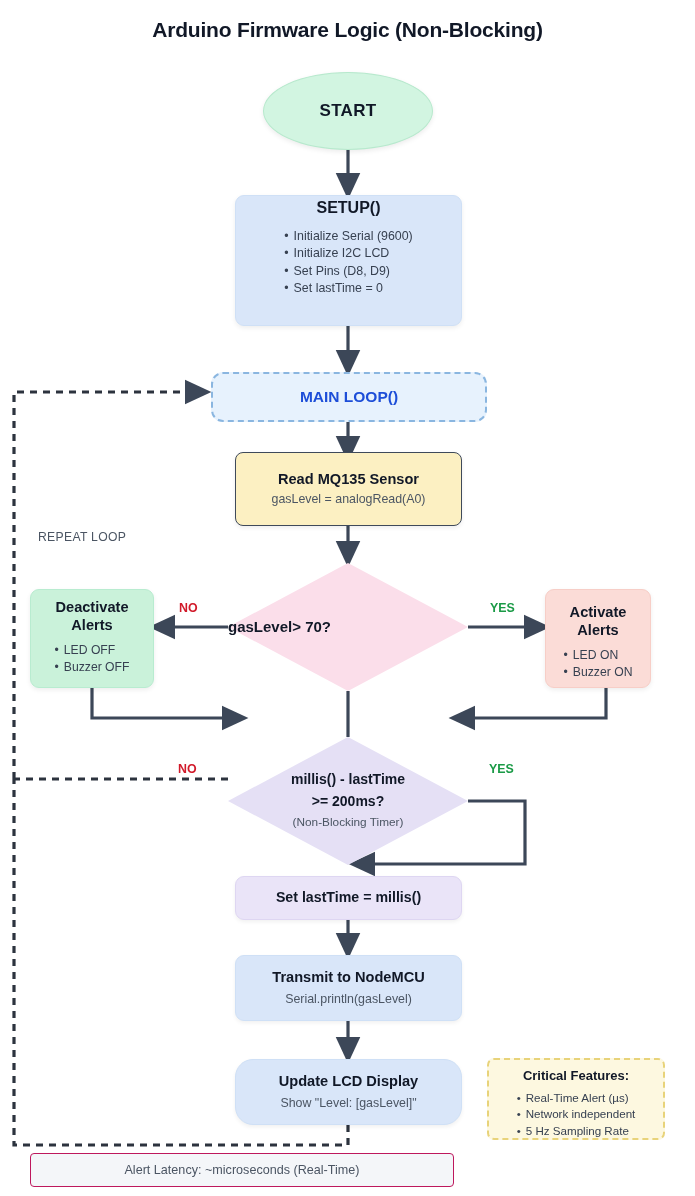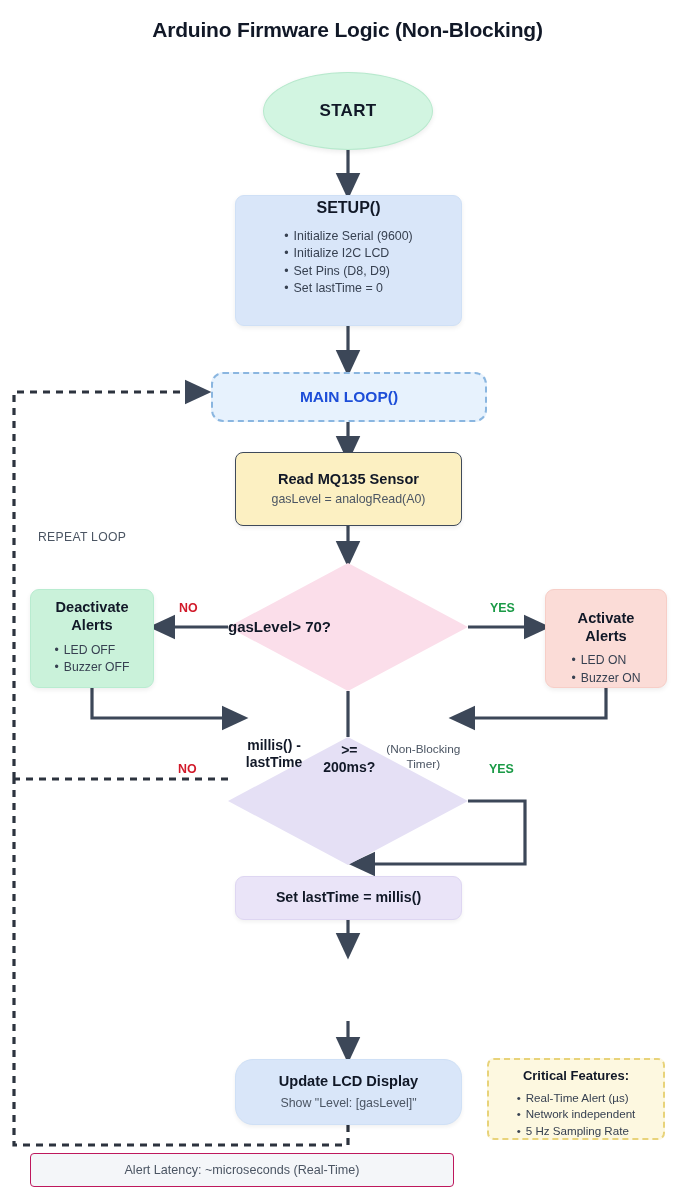--- a/index.html
+++ b/index.html
@@ -74,34 +74,34 @@
   #deact-node{
     left:30px;top:589px;width:124px;height:99px;
     background:#caf2da;border:1.5px solid #b8ecd0;border-radius:9px;
     justify-content:flex-start;padding-top:9px;
     box-shadow:0 2px 5px rgba(0,0,0,.07);
   }
   #deact-node .ntitle{font-size:14.6px;}
   #deact-node .bullets{margin-top:7px;font-size:12.2px;}
 
   #act-node{
-    left:545px;top:589px;width:122px;height:99px;
+    left:545px;top:589px;width:106px;height:99px;
     background:#fbdcd7;border:1.5px solid #f7cec7;border-radius:9px;
-    justify-content:flex-end;padding-top:9px;
+    justify-content:center;padding-top:9px;
     box-shadow:0 2px 5px rgba(0,0,0,.07);
   }
   #act-node .ntitle{font-size:14.6px;}
   #act-node .bullets{margin-top:7px;font-size:12.2px;}
 
   
   #dec2-wrap{left:228px;top:737px;width:240px;height:128px;}
   #dec2-shape{position:absolute;left:0;top:0;width:240px;height:128px;
     background:#e5e0f5;clip-path:polygon(50% 0,100% 50%,50% 100%,0 50%);}
   #dec2-text{position:absolute;left:0;top:0;width:240px;height:128px;
-    display:flex;flex-direction:row;justify-content:center;}
+    display:flex;flex-direction:column;align-items:center;justify-content:center;}
   #dec2-text .ntitle{font-size:14px;}
   #dec2-text .ntitle.l2{margin-top:5px;}
   #dec2-text .nsub{font-size:11.8px;margin-top:5px;}
 
   
   #settime-node{
     left:235px;top:876px;width:227px;height:44px;
     background:#eae4f8;border:1.5px solid #ded6f2;border-radius:9px;
     box-shadow:0 2px 4px rgba(0,0,0,.06);
   }
@@ -259,20 +259,24 @@
       <div class="ntitle">millis() - lastTime</div>
       <div class="ntitle l2">&gt;= 200ms?</div>
       <div class="nsub">(Non-Blocking Timer)</div>
     </div>
   </div>
 
   <div class="node" id="settime-node">
     <div class="ntitle">Set lastTime = millis()</div>
   </div>
 
+  <div class="node" id="tx-node">
+    <div class="ntitle">Transmit to NodeMCU</div>
+    <div class="nsub">Serial.println(gasLevel)</div>
+  </div>
 
   <div class="node" id="lcd-node">
     <div class="ntitle">Update LCD Display</div>
     <div class="nsub">Show "Level: [gasLevel]"</div>
   </div>
 
   <div class="node" id="features-node">
     <div class="ntitle">Critical Features:</div>
     <ul class="bullets">
       <li>Real-Time Alert (µs)</li>

